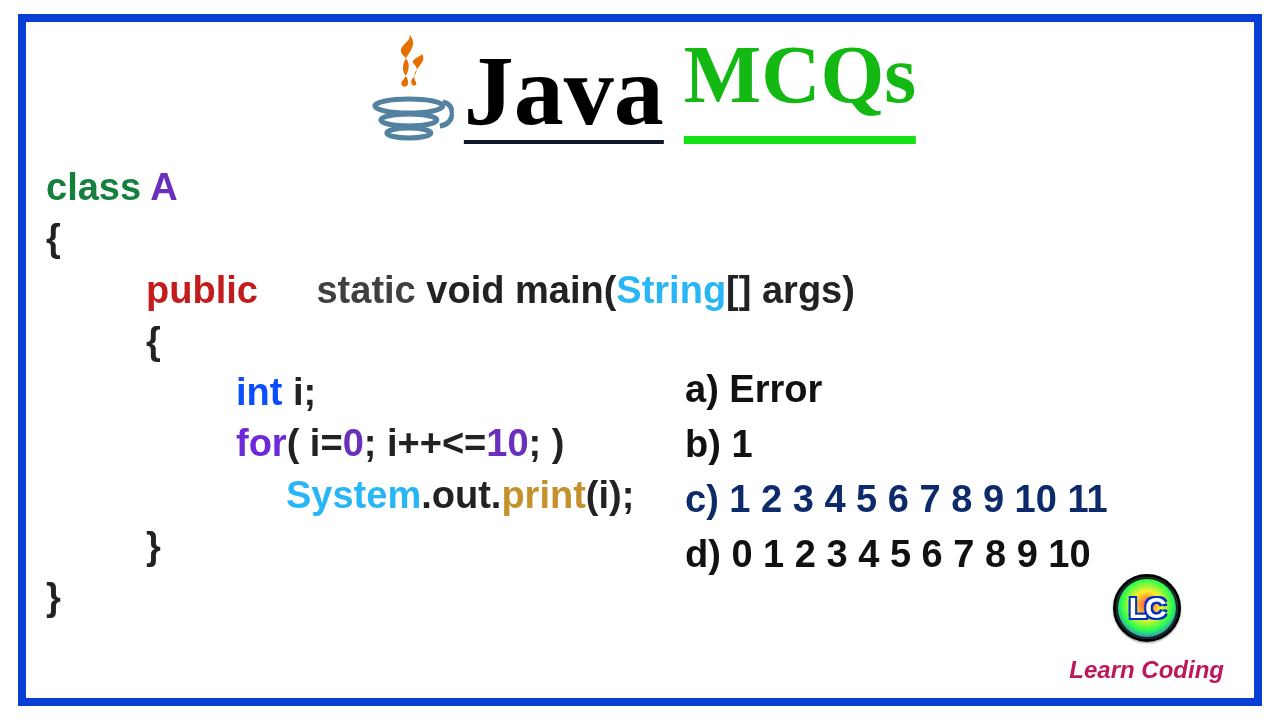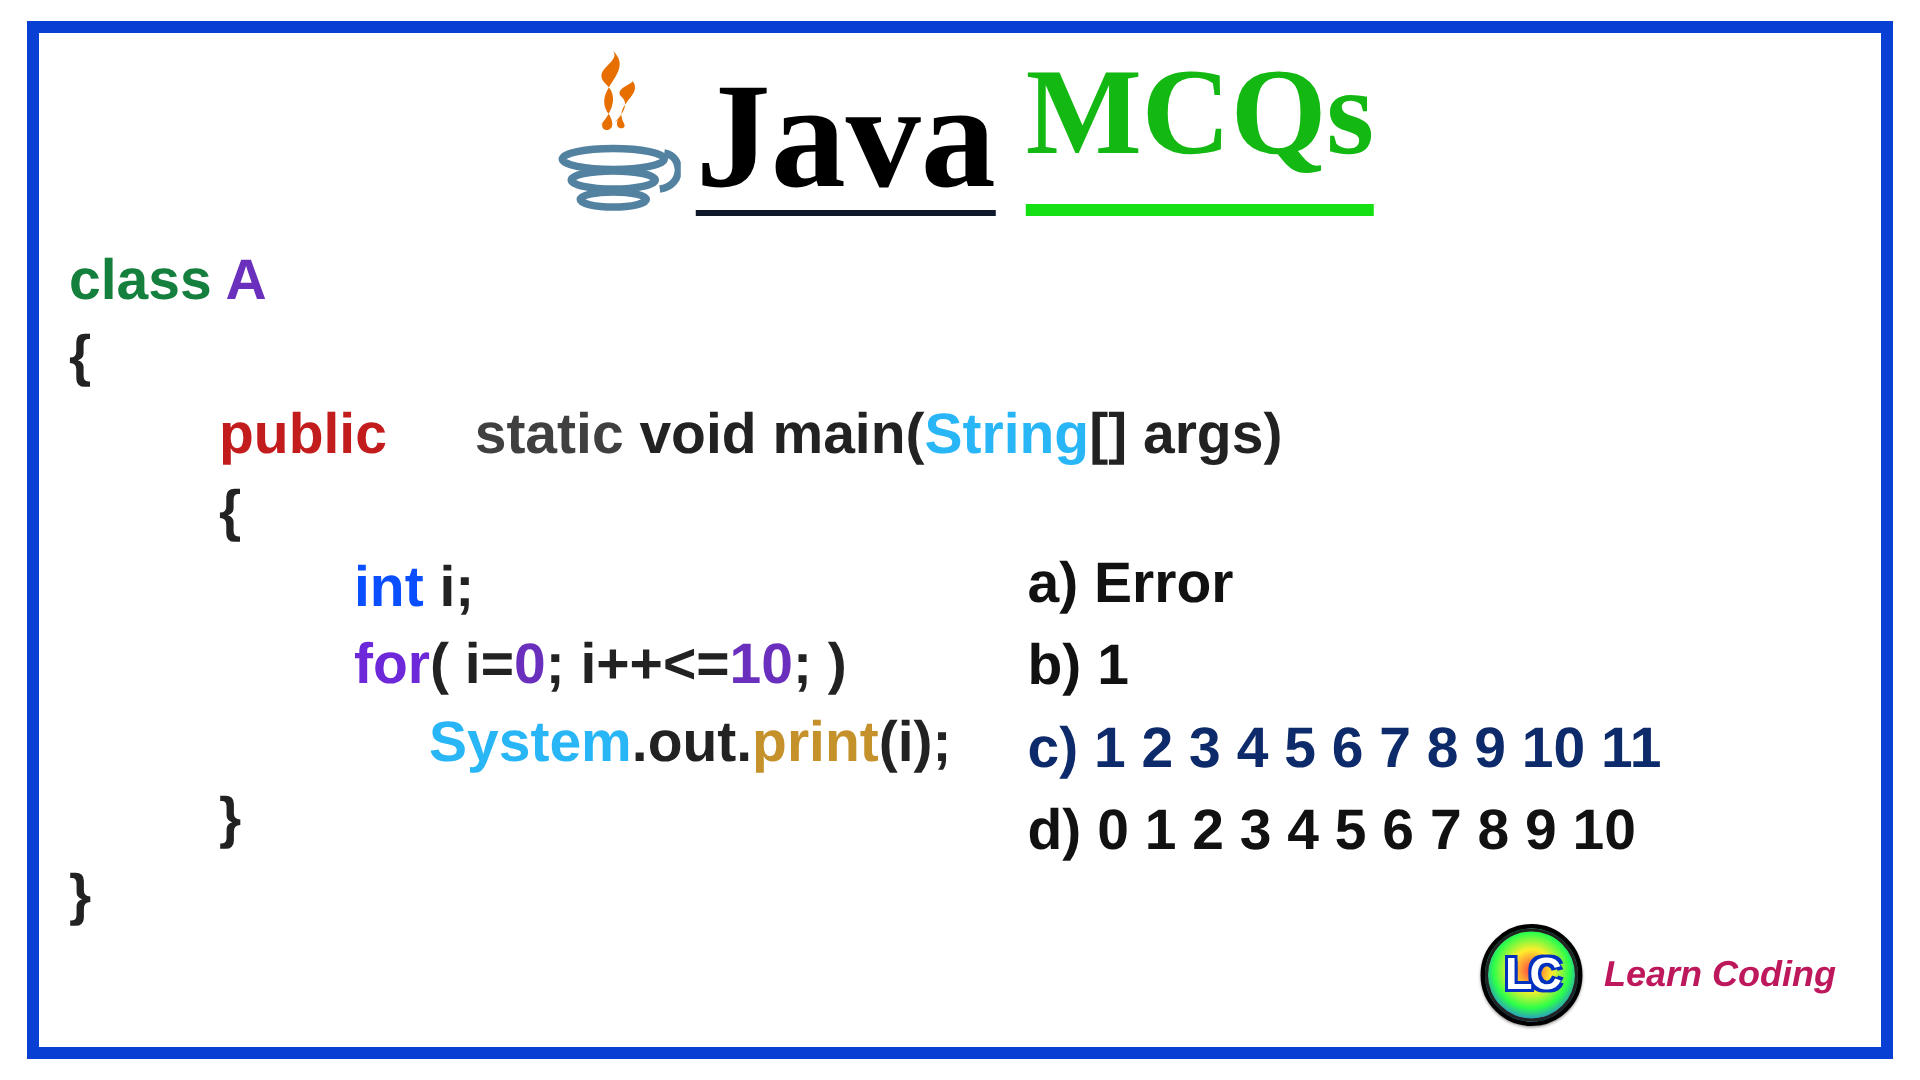--- a/index.html
+++ b/index.html
@@ -94,20 +94,21 @@
   }
   .opt-correct { color: #0d2a6a; text-align: right; }
 
   .brand {
     position: absolute;
     bottom: 14px;
     right: 30px;
     display: flex;
     align-items: center;
     gap: 14px;
+    flex-direction: column;
   }
   .brand-badge {
     width: 62px;
     height: 62px;
     border-radius: 50%;
     background: radial-gradient(circle at 50% 45%, #ff4040 0%, #ffee2b 30%, #2bff4a 55%, #2b6bff 78%, #d02bff 100%);
     display:flex;
     align-items:center;
     justify-content:center;
     border: 3px solid #000;

